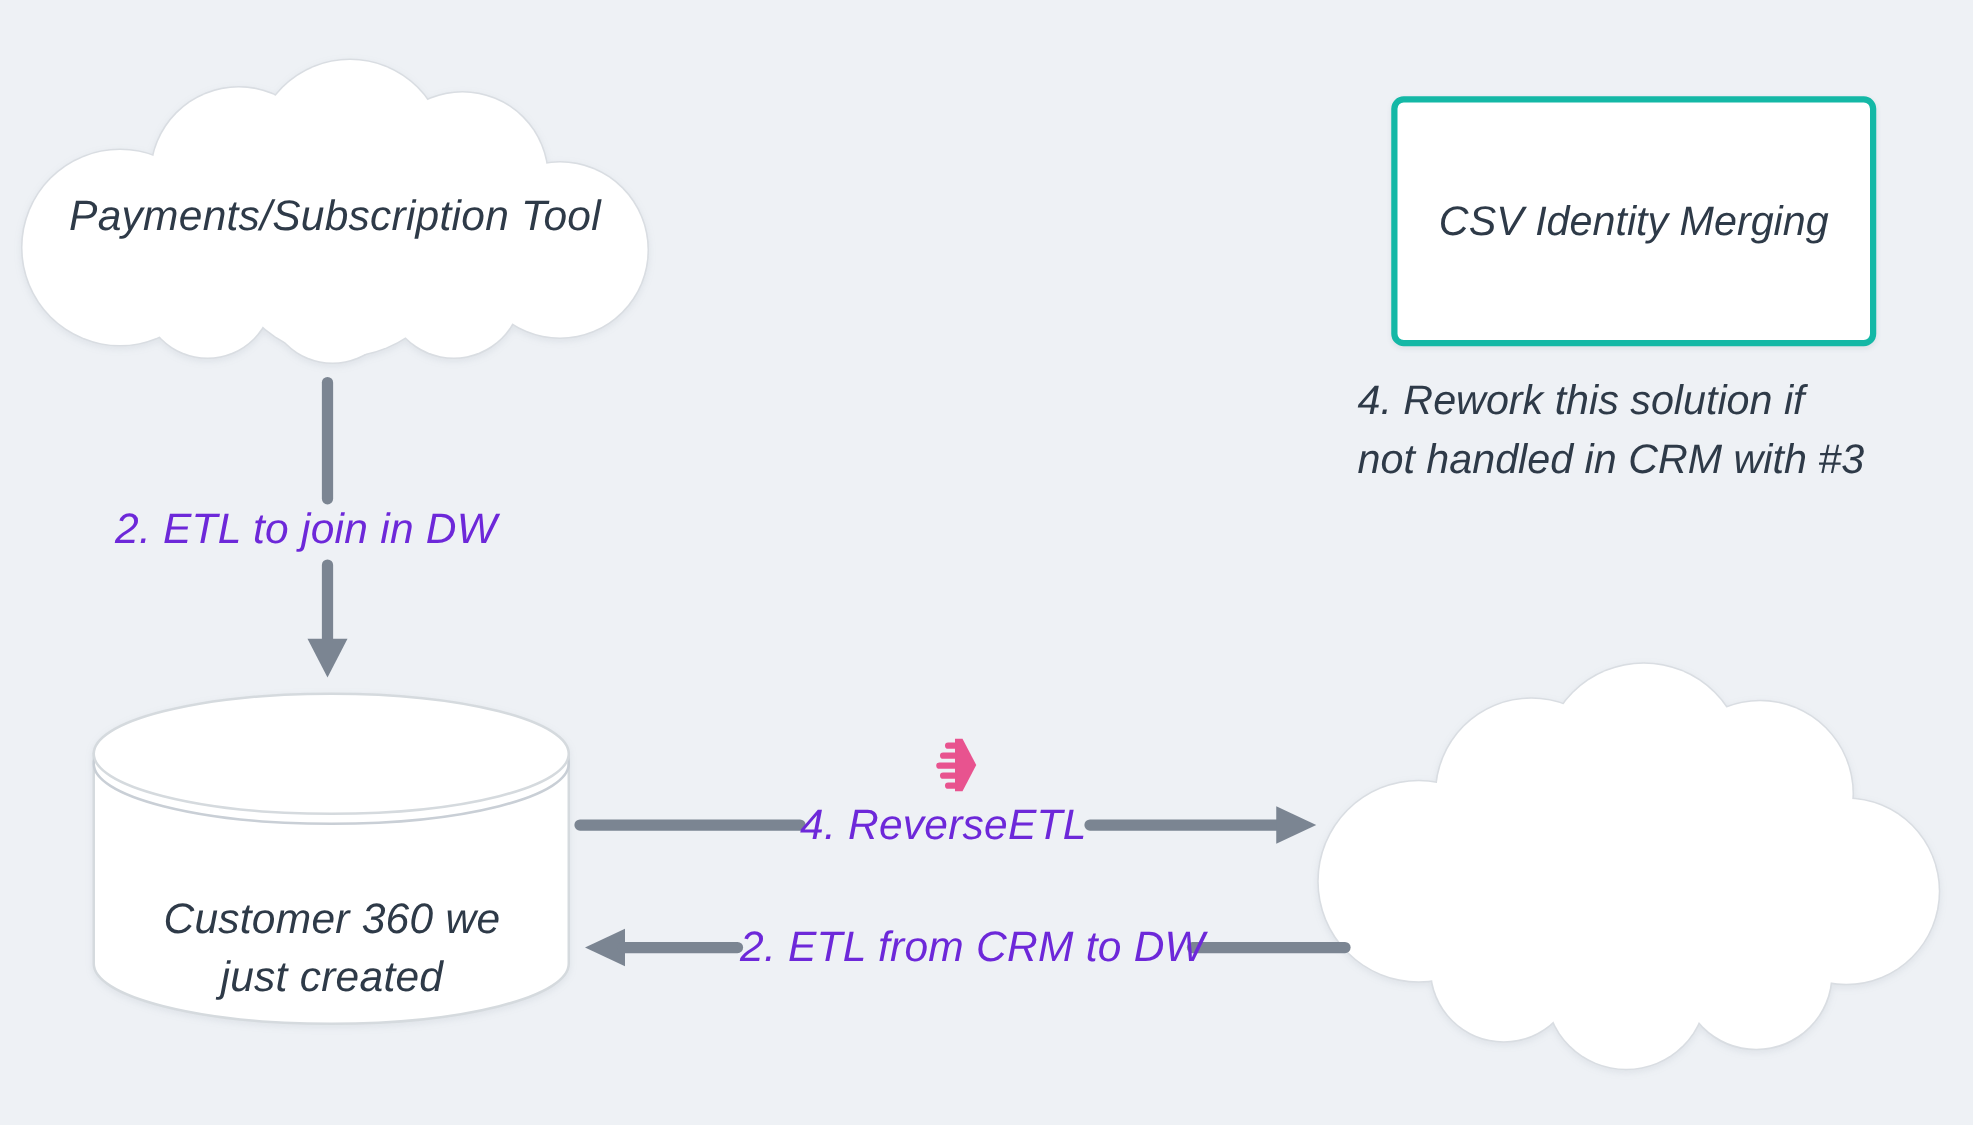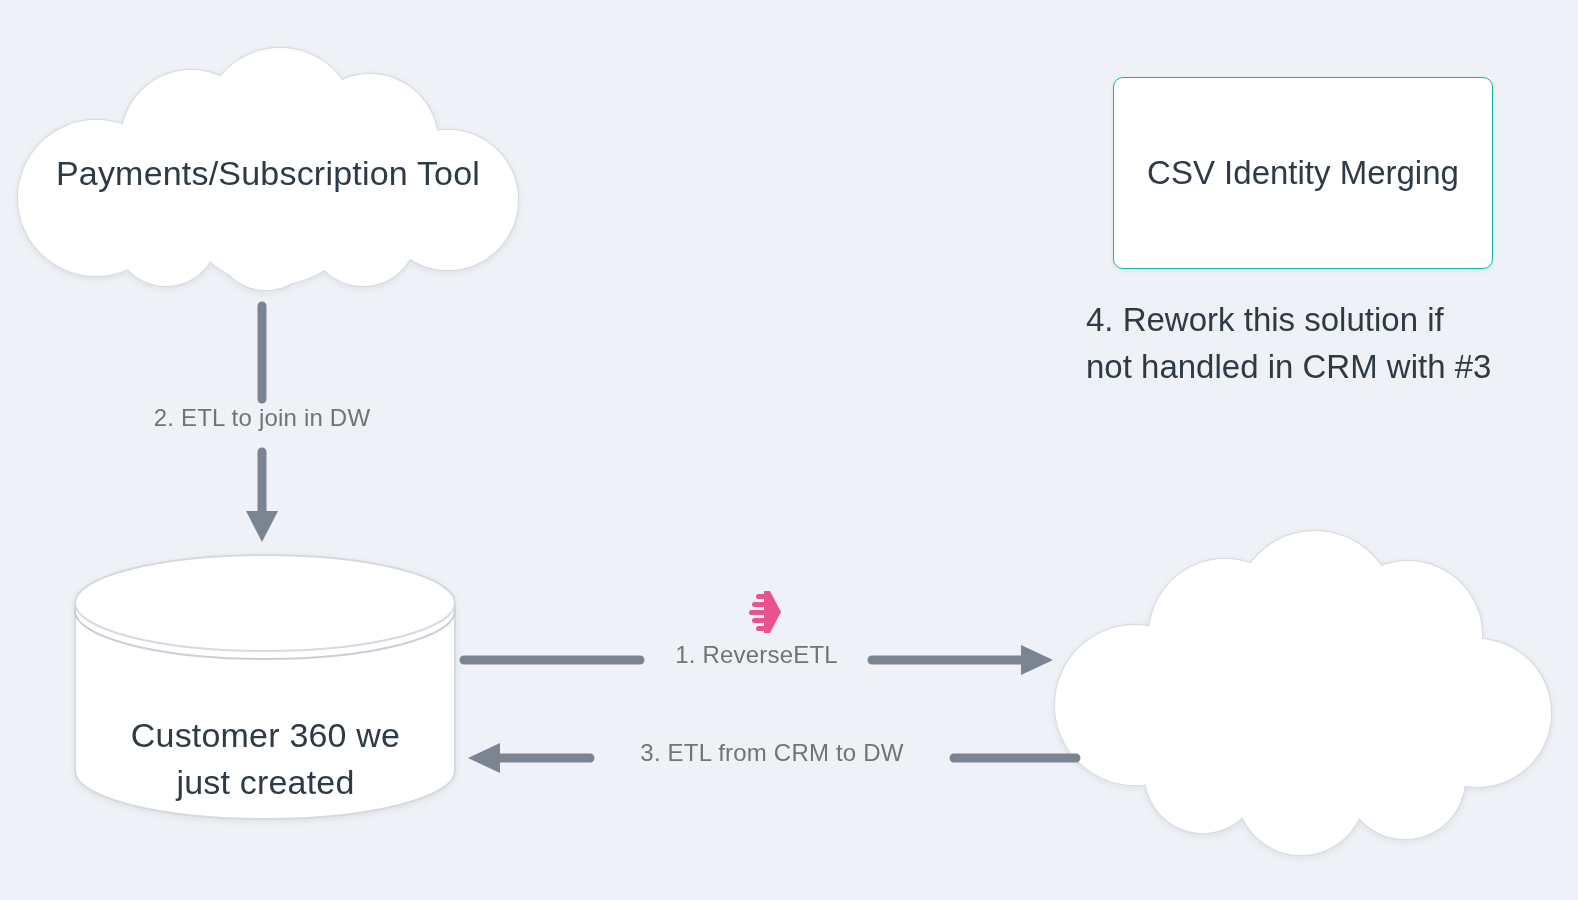--- a/index.html
+++ b/index.html
@@ -8,48 +8,49 @@
     background: #eef1f5;
   }
   #canvas {
     position: relative;
     width: 1578px;
     height: 900px;
     background: #eef1f5;
     font-family: "Liberation Sans", sans-serif;
     color: #2e3a48;
     overflow: hidden;
+    font-style: italic;
   }
   .abs { position: absolute; }
   svg.shape { filter: drop-shadow(0 2px 3px rgba(90,105,125,0.10)); }
   .node-label {
     position: absolute;
     text-align: center;
     font-size: 34px;
     font-weight: 500;
     letter-spacing: 0.2px;
     color: #2e3a48;
     white-space: pre-line;
     line-height: 47px;
   }
   .edge-label {
     position: absolute;
-    font-size: 24px;
+    font-size: 34px;
     font-weight: 500;
     letter-spacing: 0.2px;
-    color: #737373;
+    color: #6d28d9;
     white-space: nowrap;
-    text-align: center;
+    text-align: left;
   }
   .csv-box {
     position: absolute;
     left: 1113px; top: 77px;
     width: 378px; height: 190px;
     background: #ffffff;
-    border: 1px solid #14b8a6;
+    border: 5px solid #14b8a6;
     border-radius: 10px;
     box-shadow: 0 2px 4px rgba(90,105,125,0.10);
     display: flex;
     align-items: center;
     justify-content: center;
   }
   .csv-box .label {
     font-size: 33px;
     font-weight: 500;
     color: #2e3a48;
@@ -141,23 +142,23 @@
       <g>
         <polygon points="468,758 500,743 500,773" stroke="none"></polygon>
         <line x1="498" y1="758" x2="590" y2="758"></line>
         <line x1="954" y1="758" x2="1076" y2="758"></line>
       </g>
     </g>
   </svg>
 
   <div class="edge-label" style="left:92px; top:404px; width:340px;">2. ETL to join in DW</div>
 
-  <div class="edge-label" style="left:640px; top:641px; width:233px;">1. ReverseETL</div>
+  <div class="edge-label" style="left:640px; top:641px; width:233px;">4. ReverseETL</div>
 
-  <div class="edge-label" style="left:592px; top:739px; width:360px;">3. ETL from CRM to DW</div>
+  <div class="edge-label" style="left:592px; top:739px; width:360px;">2. ETL from CRM to DW</div>
 
   <svg class="abs" style="left:748px; top:590px;" width="34" height="44" viewBox="0 0 34 44">
     <g fill="#e8538f">
       <polygon points="16,1 22,1 33,22 22,43 16,43"></polygon>
       <rect x="8" y="4" width="10" height="5" rx="2.5"></rect>
       <rect x="4" y="12" width="14" height="5" rx="2.5"></rect>
       <rect x="1" y="20" width="17" height="5" rx="2.5"></rect>
       <rect x="4" y="28" width="14" height="5" rx="2.5"></rect>
       <rect x="8" y="36" width="10" height="5" rx="2.5"></rect>
     </g>

